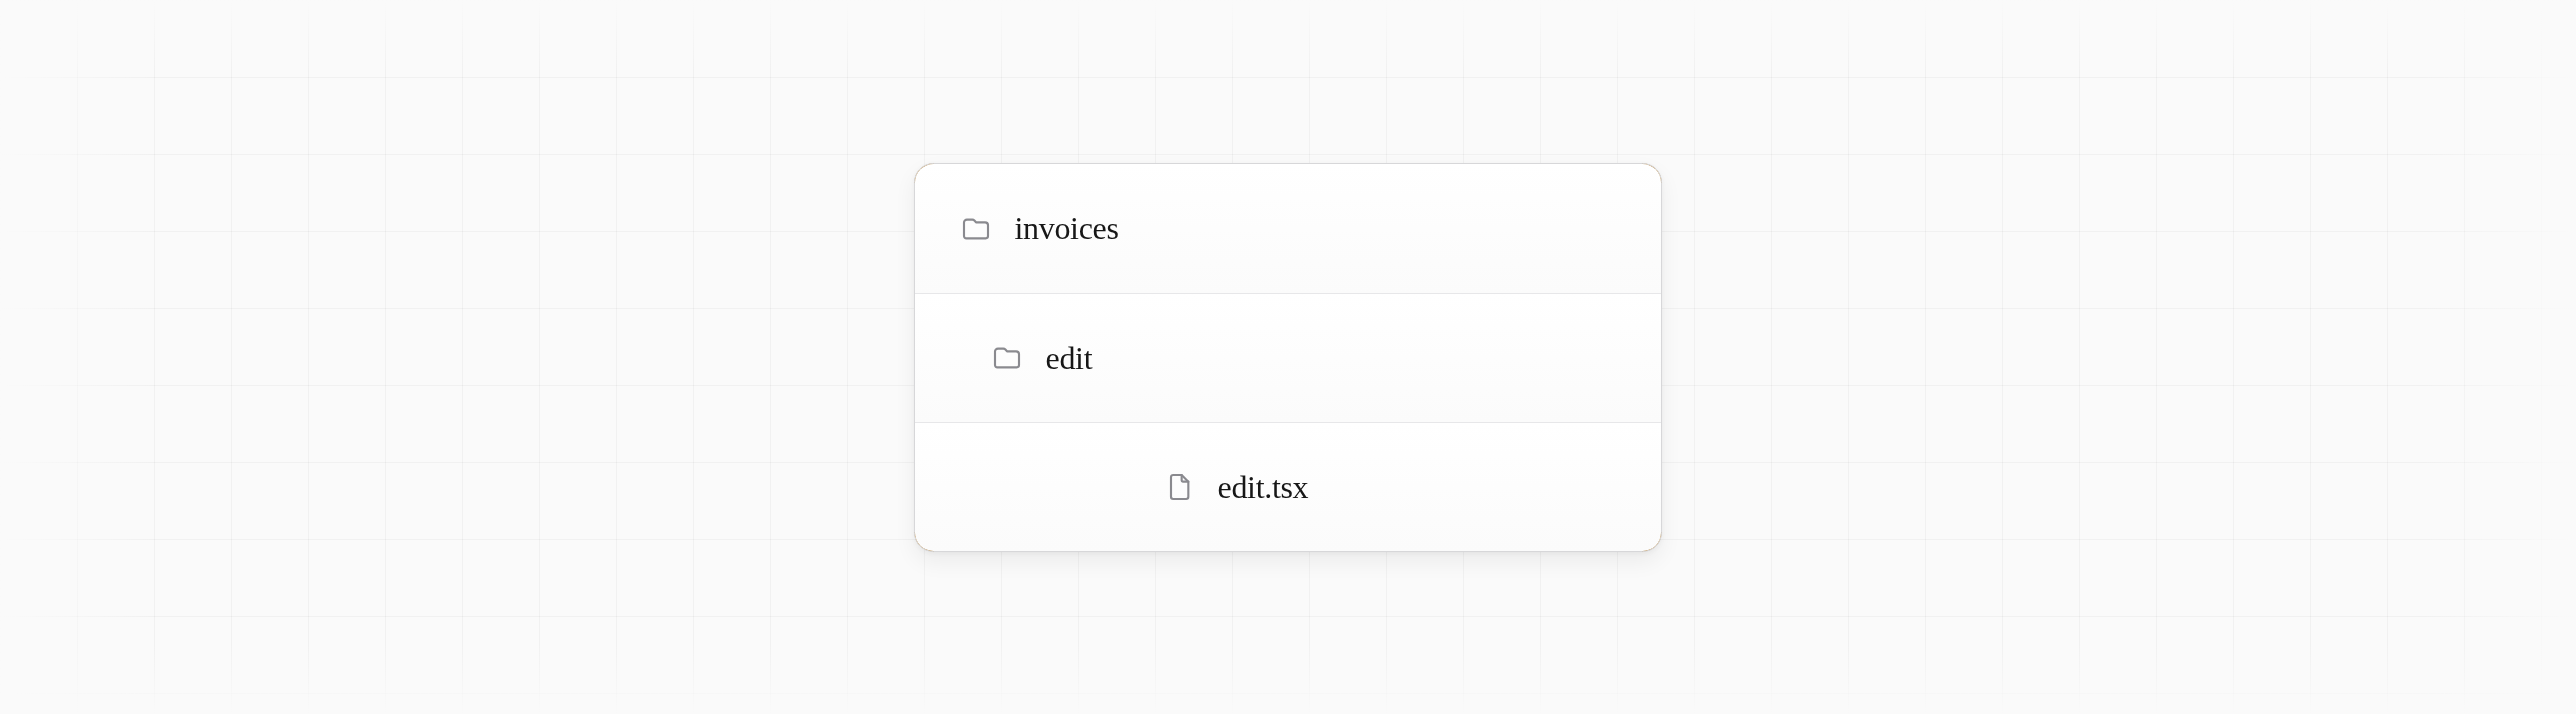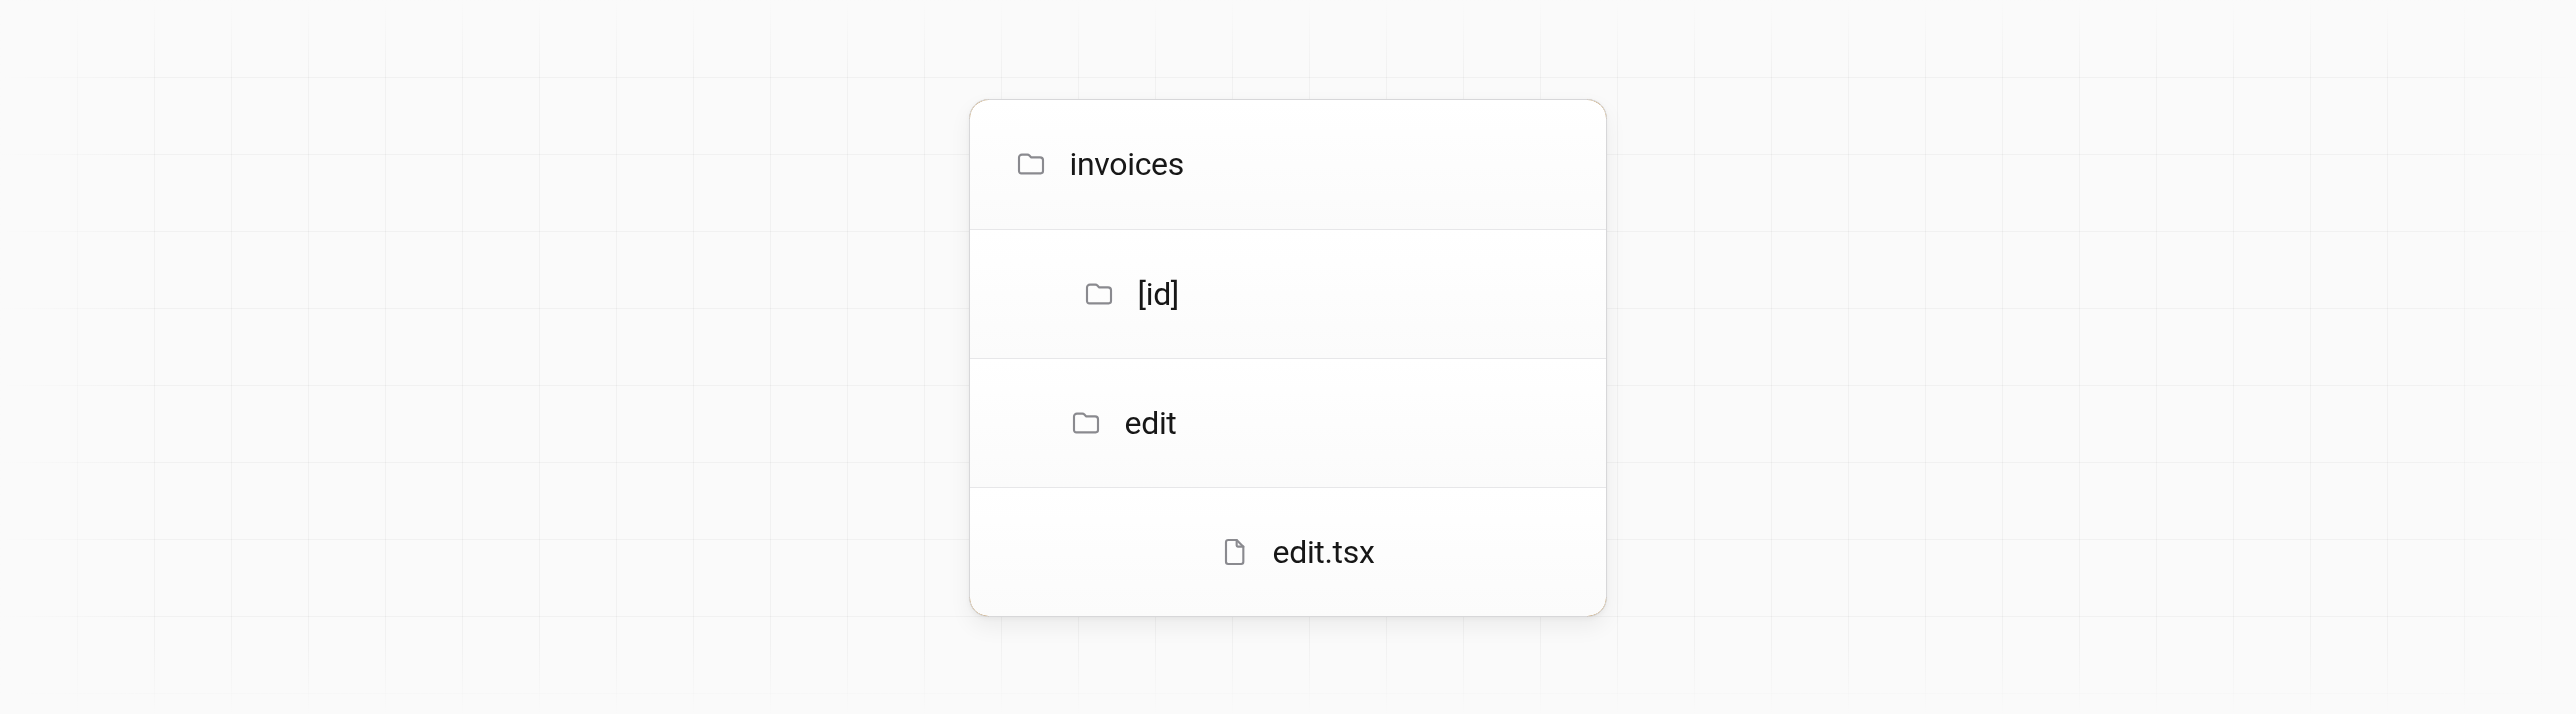--- a/index.html
+++ b/index.html
@@ -38,45 +38,46 @@
 
     .stage {
       position: absolute;
       inset: 0;
       display: flex;
       align-items: center;
       justify-content: center;
     }
 
     .file-tree {
-      width: 638px;
+      width: 748px;
       background: #a16207;
       border: 0.8px solid #d7d7d9;
       border-radius: 19.3px;
       box-shadow: 0 1.6px 4.8px rgba(0,0,0,0.04), 0 9.7px 22.5px rgba(0,0,0,0.06);
       overflow: hidden;
+      font-family: Liberation Serif, serif;
     }
 
     .tree-row {
       display: flex;
       align-items: center;
       height: 129px;
       padding-left: 45px;
       border-top: 0.8px solid #e7e7e9;
       background: linear-gradient(to bottom, #ffffff 0%, #fbfbfb 100%);
       gap: 22.5px;
     }
 
     .tree-row:first-child {
       border-top: none;
     }
 
     .tree-row.depth-0 { padding-left: 45px; }
     .tree-row.depth-1 { padding-left: 113px; }
-    .tree-row.depth-2 { padding-left: 100px; }
+    .tree-row.depth-2 { padding-left: 76px; }
     .tree-row.depth-3 { padding-left: 248px; }
 
     .tree-icon {
       width: 32px;
       height: 32px;
       flex-shrink: 0;
       display: inline-flex;
       align-items: center;
       justify-content: center;
       color: #8a8a8f;
@@ -110,28 +111,20 @@
 
     <div class="tree-row depth-0">
       <span class="tree-icon">
         <svg viewBox="0 0 24 24">
           <path d="M3 7.2A2.2 2.2 0 0 1 5.2 5h4.1c.6 0 1.1.24 1.5.66L12 7h6.8A2.2 2.2 0 0 1 21 9.2v8.1A1.7 1.7 0 0 1 19.3 19H4.7A1.7 1.7 0 0 1 3 17.3V7.2Z"></path>
         </svg>
       </span>
       <span class="tree-label">invoices</span>
     </div>
 
-    <div class="tree-row depth-1">
-      <span class="tree-icon">
-        <svg viewBox="0 0 24 24">
-          <path d="M3 7.2A2.2 2.2 0 0 1 5.2 5h4.1c.6 0 1.1.24 1.5.66L12 7h6.8A2.2 2.2 0 0 1 21 9.2v8.1A1.7 1.7 0 0 1 19.3 19H4.7A1.7 1.7 0 0 1 3 17.3V7.2Z"></path>
-        </svg>
-      </span>
-      <span class="tree-label">[id]</span>
-    </div>
 
     <div class="tree-row depth-2">
       <span class="tree-icon">
         <svg viewBox="0 0 24 24">
           <path d="M3 7.2A2.2 2.2 0 0 1 5.2 5h4.1c.6 0 1.1.24 1.5.66L12 7h6.8A2.2 2.2 0 0 1 21 9.2v8.1A1.7 1.7 0 0 1 19.3 19H4.7A1.7 1.7 0 0 1 3 17.3V7.2Z"></path>
         </svg>
       </span>
       <span class="tree-label">edit</span>
     </div>
 

